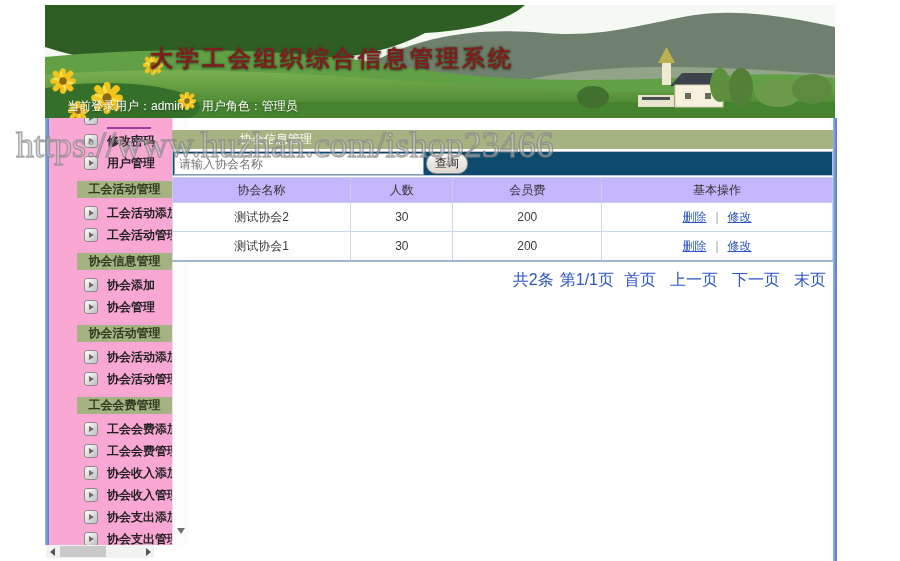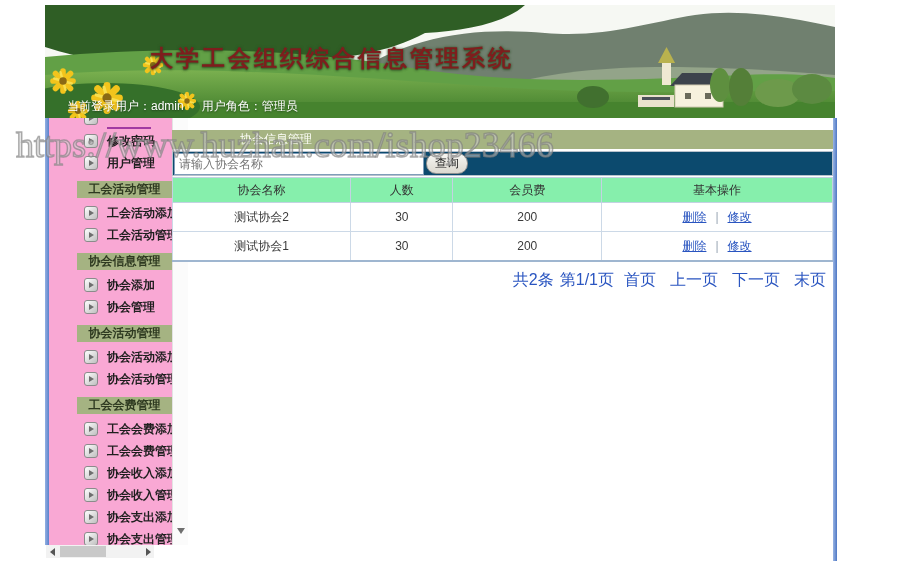--- a/index.html
+++ b/index.html
@@ -59,21 +59,21 @@
     padding-left:68px;box-sizing:border-box;}
   .csearch{margin-top:2px;height:25px;border:1px solid #b7c2cd;background:#0c4a6e;
     display:flex;align-items:center;box-sizing:border-box;padding-left:1px;}
   .sinput{width:240px;height:18px;border:1px solid #7f9db9;font-size:12px;padding:1px 4px;
     font-family:"Liberation Sans",sans-serif;box-sizing:content-box;}
   .sbtn{margin-left:2px;height:21px;font-size:12px;padding:1px 8px;color:#222;
     background:linear-gradient(#f7f6f2,#dcd9d0);border:1px solid #8e8f8f;border-radius:10px;
     font-family:"Liberation Sans",sans-serif;cursor:pointer;}
   table.ctable{margin-top:1px;width:100%;border-collapse:collapse;
     border:1px solid #9fb6d0;border-bottom:2px solid #9fb6d0;}
-  table.ctable th{background:#86efac;height:22px;font-size:12px;font-weight:normal;color:#333;
+  table.ctable th{background:#c4b5fd;height:22px;font-size:12px;font-weight:normal;color:#333;
     border:1px solid #c3d2e2;text-align:center;}
   table.ctable td{height:26px;background:#fff;font-size:12px;color:#3a3a3a;
     border:1px solid #ccd9e7;text-align:center;}
   th.c1{width:27%;} th.c2{width:15.5%;} th.c3{width:22.5%;} th.c4{width:35%;}
   .oplink{color:#2a55c0;text-decoration:underline;cursor:pointer;}
   .opsep{color:#9aa7b5;margin:0 9px;}
   .cpage{margin-top:8px;text-align:right;font-size:16px;color:#2a55c0;}
   .cpage span{margin:0 3px;}
   .cpage a{margin:0 7px;color:#2a55c0;text-decoration:none;cursor:pointer;}
 

